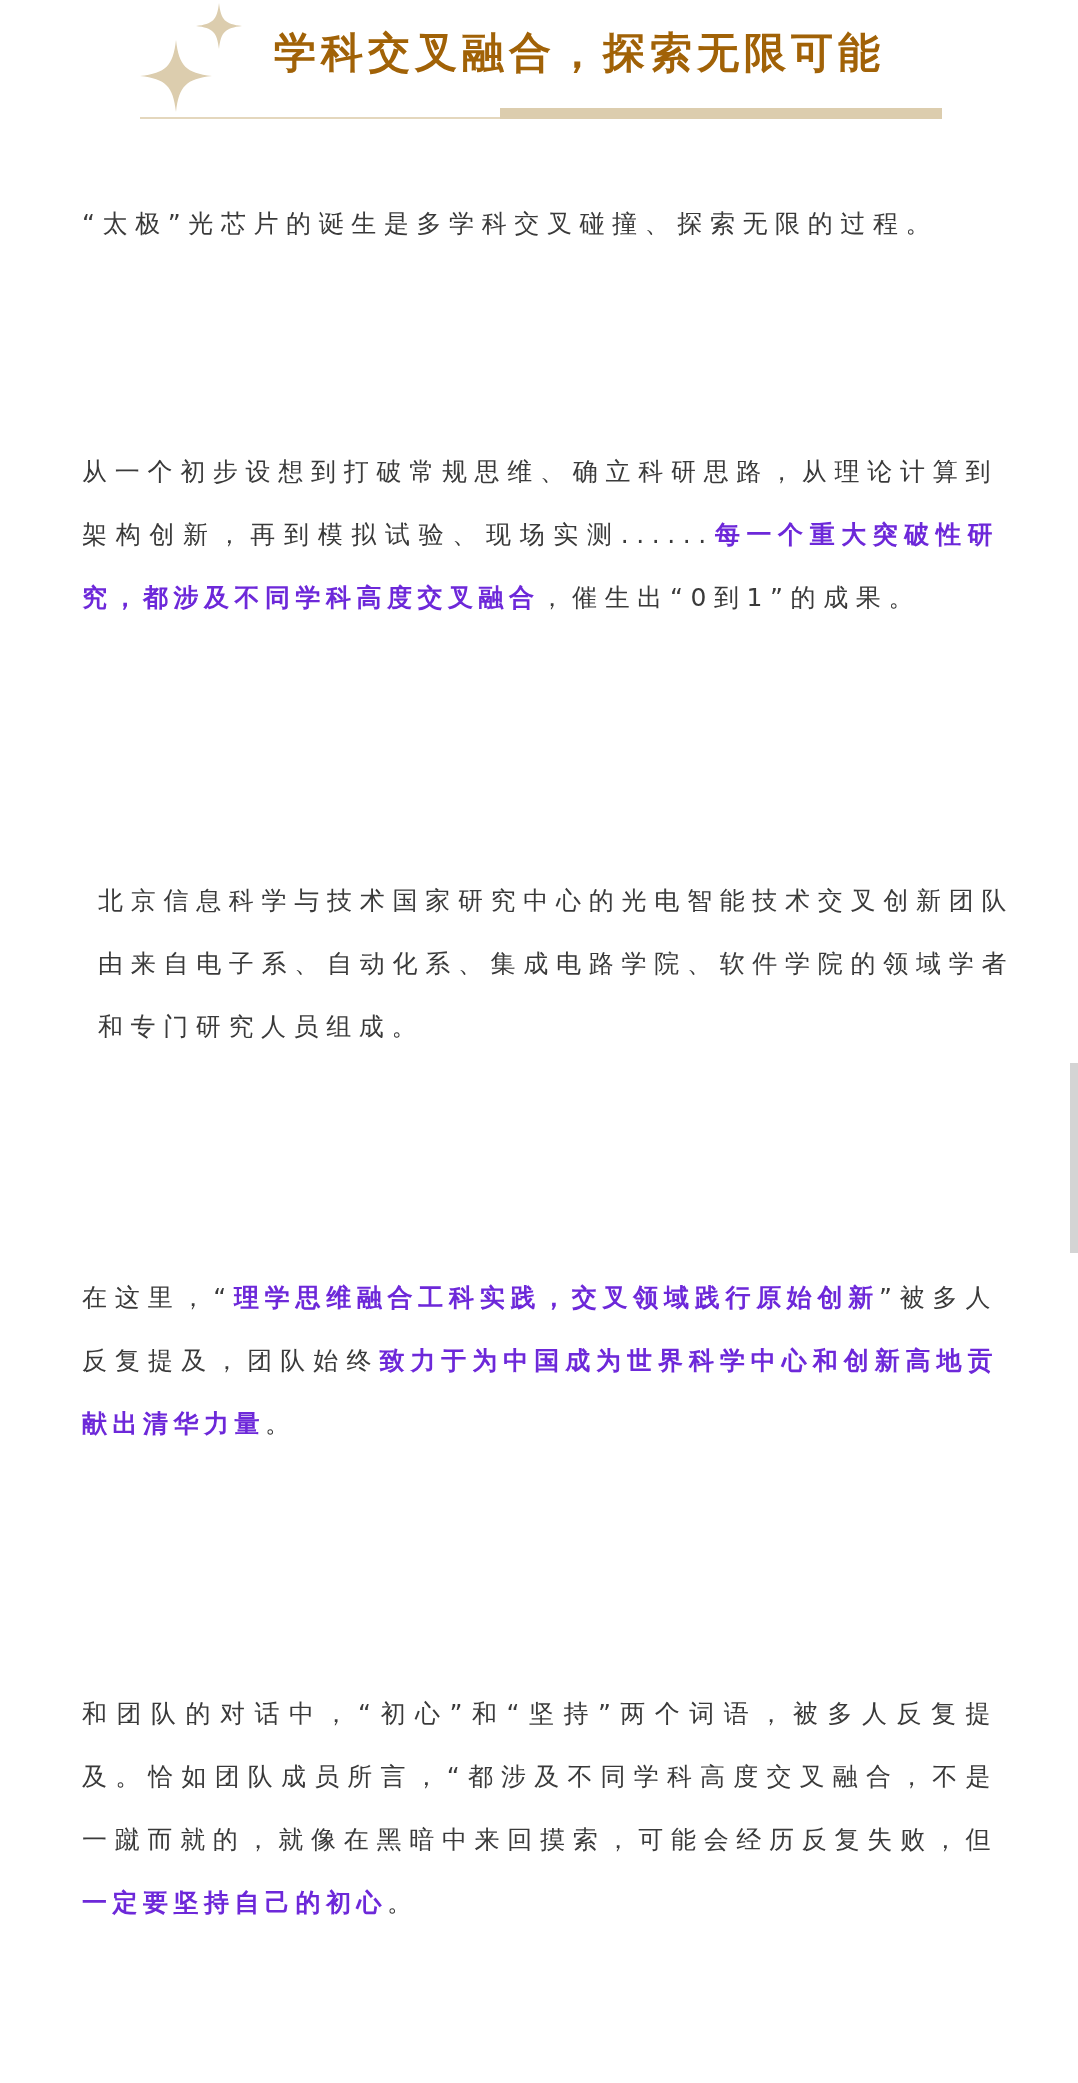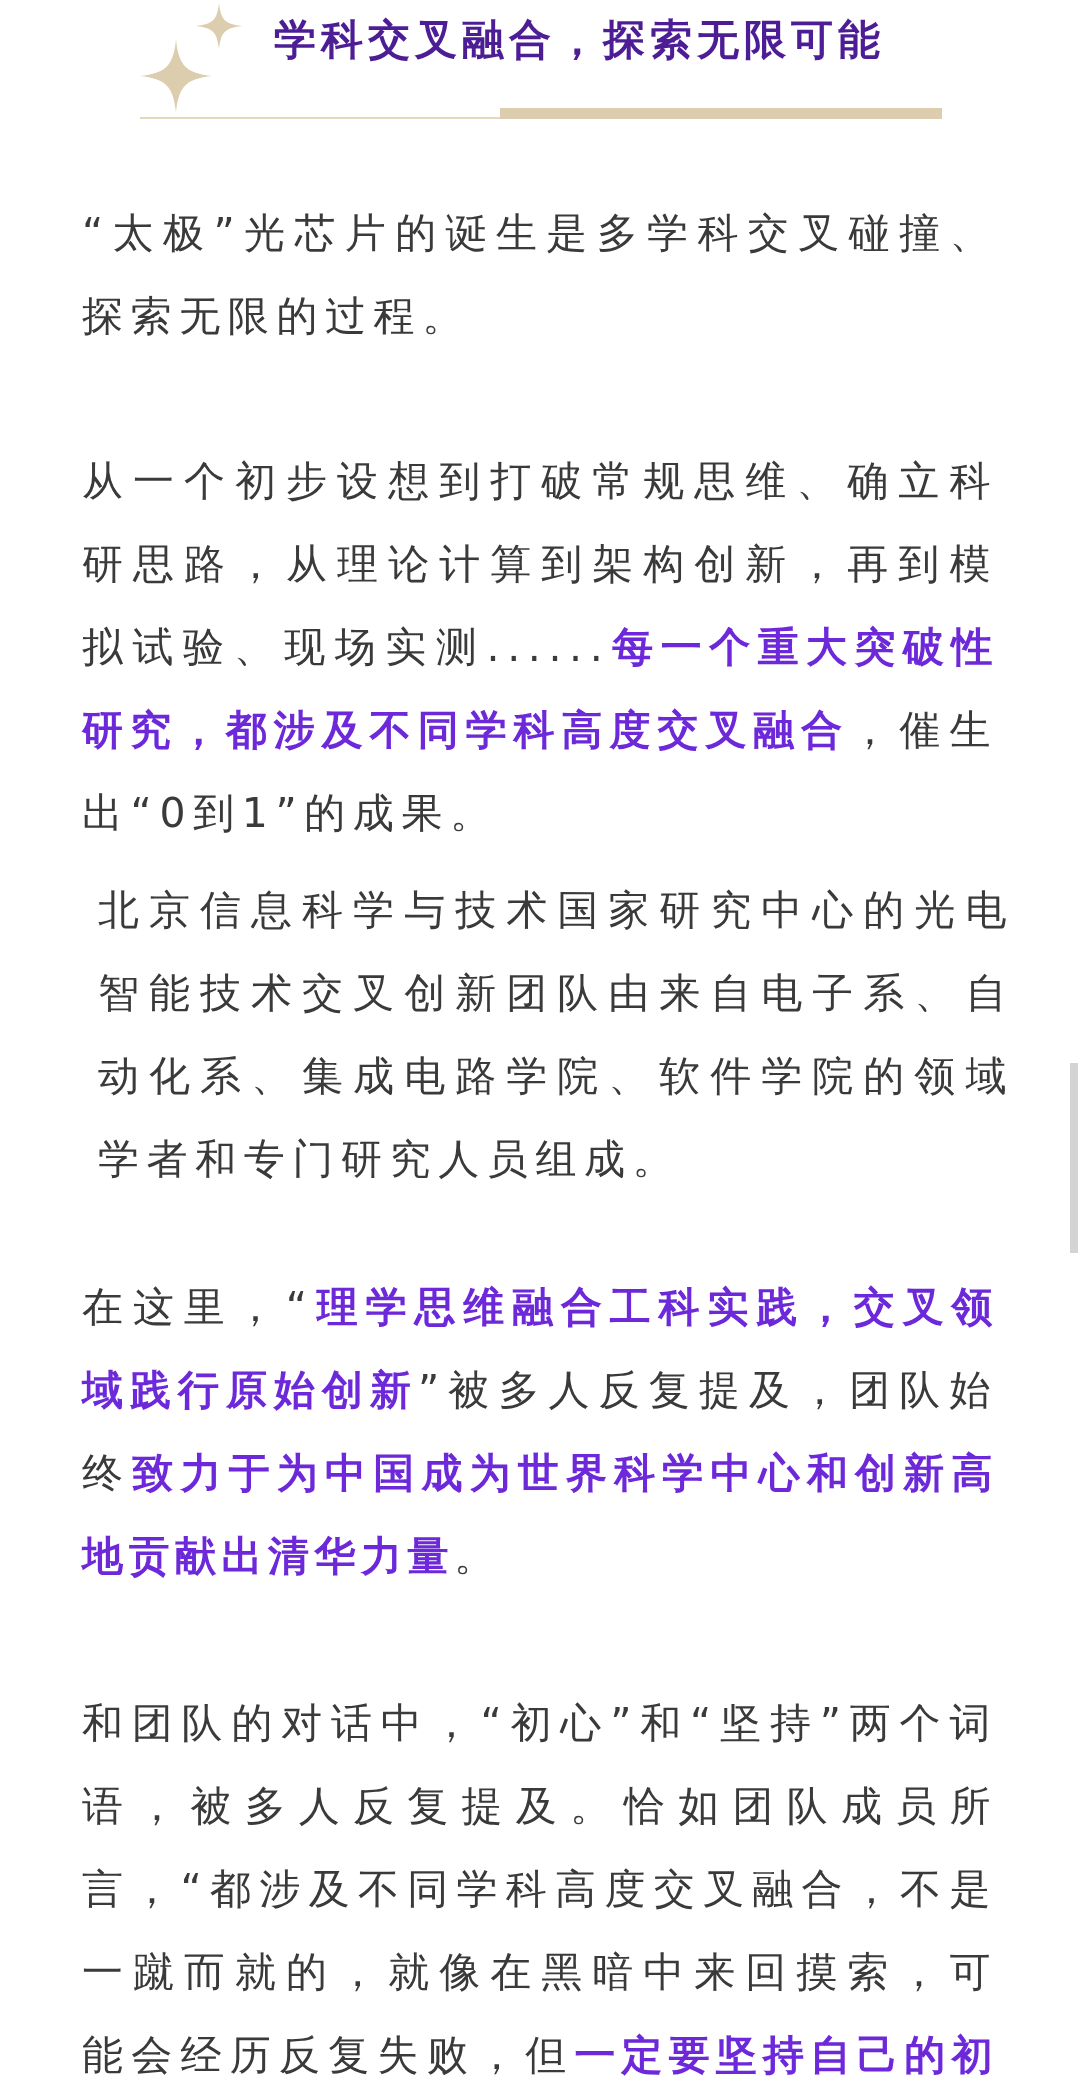--- a/index.html
+++ b/index.html
@@ -1,25 +1,25 @@
 <!DOCTYPE html>
 <html><head>
 <meta charset="utf-8">
 <style>
   html, body { margin: 0; padding: 0; background: #ffffff; }
   body { width: 1078px; height: 2083px; position: relative; overflow: hidden;
          font-family: "DejaVu Sans", "Liberation Sans", sans-serif; }
   .header { position: absolute; left: 0; top: 0; width: 1078px; height: 125px; }
   .star { position: absolute; }
-  .title { position: absolute; left: 274px; top: 10px; font-size: 42px; font-weight: bold;
-           color: #4c1d95; letter-spacing: 5px; white-space: nowrap; line-height: 60px; }
+  .title { position: absolute; left: 274px; top: 23px; font-size: 42px; font-weight: bold;
+           color: #a16207; letter-spacing: 5px; white-space: nowrap; line-height: 60px; }
   .rule-thin { position: absolute; left: 140px; top: 117px; width: 362px; height: 2px; background: #e4d7bd; }
   .rule-thick { position: absolute; left: 500px; top: 108px; width: 442px; height: 11px; background: #dccdae; }
   .content { position: absolute; left: 82px; top: 0; width: 916px; }
-  .para { position: absolute; left: 0; width: 916px; font-size: 41px; line-height: 83px;
+  .para { position: absolute; left: 0; width: 916px; font-size: 25px; line-height: 63px;
           color: #3a3a3a; letter-spacing: 7.6px; text-align: justify; text-align-last: left;
           word-break: break-all; }
   .hl { color: #6d28d9; font-weight: bold; letter-spacing: 5.5px; }
   .scrollbar { position: absolute; left: 1070px; top: 1063px; width: 8px; height: 190px; background: #d4d4d4; }
 </style>
 </head>
 <body>
 
 <div class="header">
   <svg class="star" style="left:140px;top:40px" width="72" height="72" viewBox="0 0 72 72">

